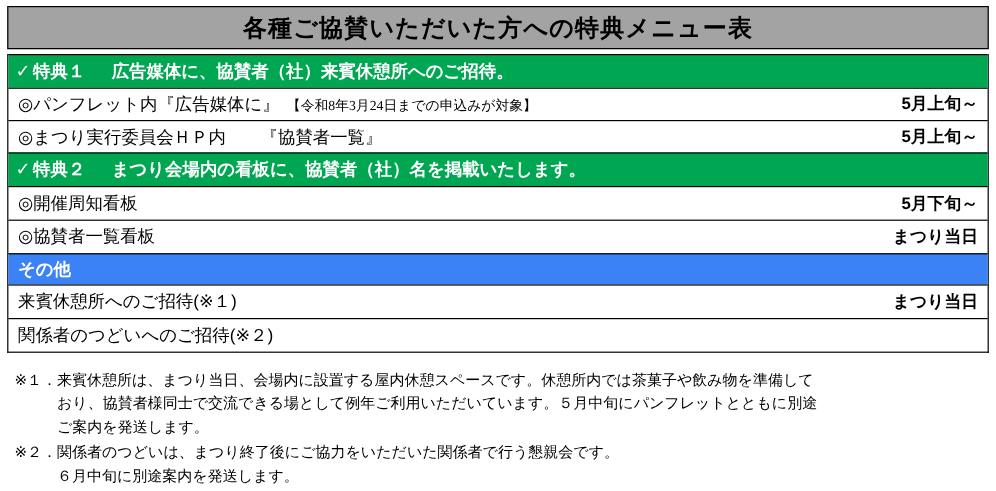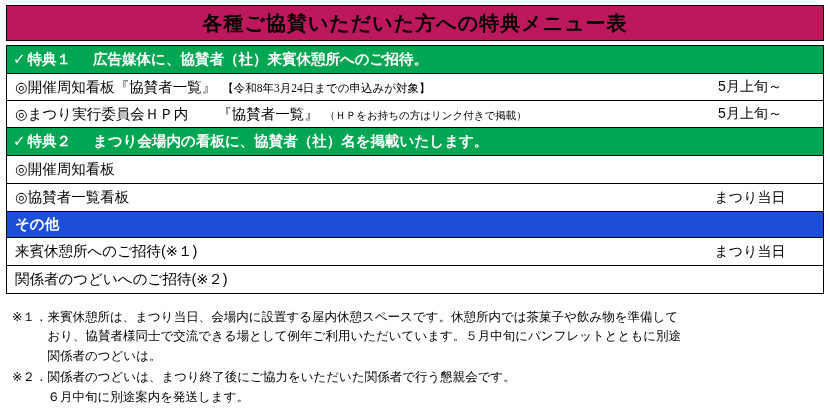--- a/index.html
+++ b/index.html
@@ -16,21 +16,21 @@
   }
   .page {
     position: relative;
     width: 830px;
     height: 409px;
     box-sizing: border-box;
   }
   
   .title-bar {
     margin: 5px 6px 0 6px;
-    background: #be185d;
+    background: #a3a3a3;
     border: 1px solid #000000;
     height: 34px;
     display: flex;
     align-items: center;
     justify-content: center;
   }
   .title-text {
     font-size: 20px;
     font-weight: bold;
     letter-spacing: 1px;
@@ -53,39 +53,39 @@
     background: #00a651;
     color: #ffffff;
     font-weight: bold;
     font-size: 15px;
     min-height: 28px;
   }
   .row.header-row .cell-left {
     padding-left: 6px;
   }
   .row.other-row {
-    background: #1d4ed8;
+    background: #3b82f6;
     color: #ffffff;
     font-weight: bold;
     font-size: 15px;
     min-height: 26px;
   }
   .cell-left {
     flex: 1 1 auto;
     padding-left: 8px;
     display: flex;
     align-items: baseline;
     white-space: nowrap;
     overflow: hidden;
   }
   .cell-right {
     flex: 0 0 130px;
-    text-align: center;
+    text-align: right;
     padding-right: 8px;
-    font-weight: normal;
+    font-weight: bold;
     font-size: 14px;
     white-space: nowrap;
   }
   .item-main {
     font-size: 14.5px;
   }
   .item-note {
     font-size: 11.5px;
     margin-left: 6px;
     font-family: Liberation Serif, serif;
@@ -141,49 +141,49 @@
         <span class="check">✓</span>
           <span class="item-main">特典１</span>
           <span class="hdr-gap"></span>
           <span class="item-main">広告媒体に、協賛者（社）来賓休憩所へのご招待。</span>
       </div>
     </div>
 
     <div class="row">
       <div class="cell-left">
         <span class="item-main">◎</span>
-          <span class="item-main">開催周知看板『協賛者一覧』</span>
+          <span class="item-main">パンフレット内『広告媒体に』</span>
           <span class="item-note">【令和8年3月24日までの申込みが対象】</span>
       </div>
       <div class="cell-right">5月上旬～</div>
     </div>
 
     <div class="row">
       <div class="cell-left">
         <span class="item-main">◎</span>
           <span class="item-main">まつり実行委員会ＨＰ内　　『協賛者一覧』</span>
-          <span class="item-note small">（ＨＰをお持ちの方はリンク付きで掲載）</span>
       </div>
       <div class="cell-right">5月上旬～</div>
     </div>
 
     <div class="row header-row">
       <div class="cell-left">
         <span class="check">✓</span>
           <span class="item-main">特典２</span>
           <span class="hdr-gap"></span>
           <span class="item-main">まつり会場内の看板に、協賛者（社）名を掲載いたします。</span>
       </div>
     </div>
 
     <div class="row tall">
       <div class="cell-left">
         <span class="item-main">◎</span>
           <span class="item-main">開催周知看板</span>
       </div>
+      <div class="cell-right">5月下旬～</div>
     </div>
 
     <div class="row tall">
       <div class="cell-left">
         <span class="item-main">◎</span>
           <span class="item-main">協賛者一覧看板</span>
       </div>
       <div class="cell-right">まつり当日</div>
     </div>
 
@@ -208,21 +208,21 @@
 
   </div>
 
   <div class="notes">
 
     <div class="note-block">
       <span class="note-label">※１．</span>
       <span class="note-body">
         <span class="note-line">来賓休憩所は、まつり当日、会場内に設置する屋内休憩スペースです。休憩所内では茶菓子や飲み物を準備して</span>
         <span class="note-line">おり、協賛者様同士で交流できる場として例年ご利用いただいています。５月中旬にパンフレットとともに別途</span>
-        <span class="note-line">関係者のつどいは。</span>
+        <span class="note-line">ご案内を発送します。</span>
       </span>
     </div>
 
     <div class="note-block">
       <span class="note-label">※２．</span>
       <span class="note-body">
         <span class="note-line">関係者のつどいは、まつり終了後にご協力をいただいた関係者で行う懇親会です。</span>
         <span class="note-line">６月中旬に別途案内を発送します。</span>
       </span>
     </div>

